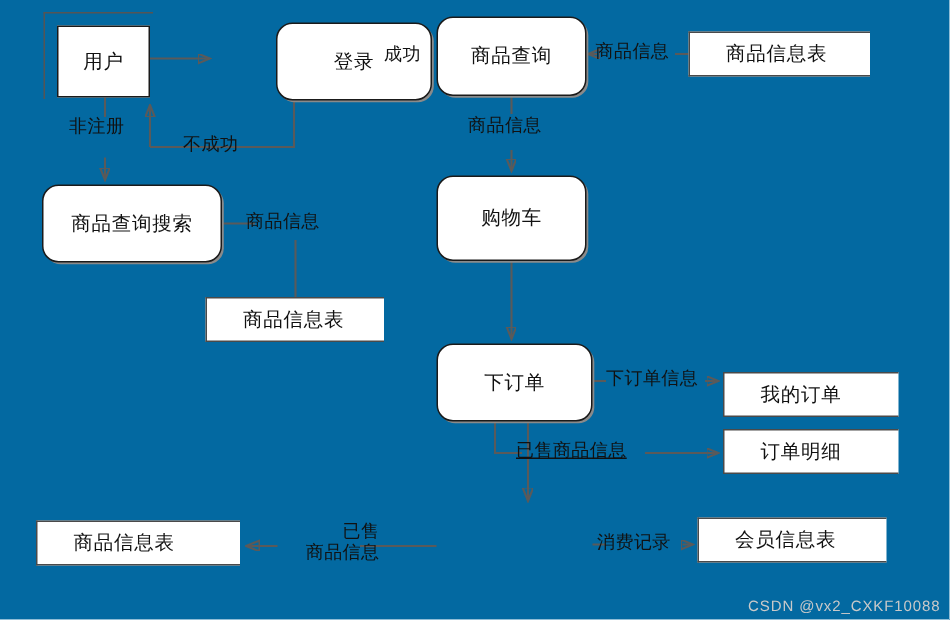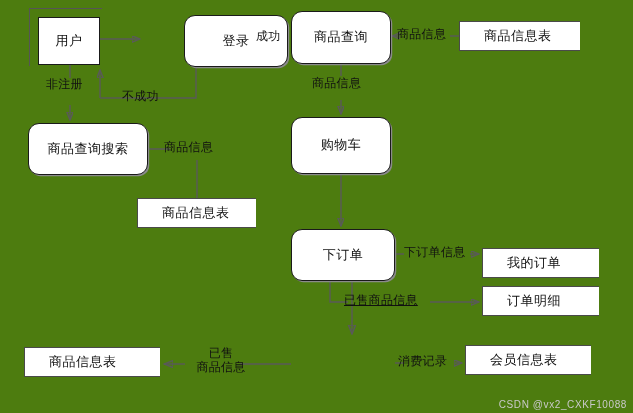--- a/index.html
+++ b/index.html
@@ -7,21 +7,21 @@
     padding: 0;
     background: #ffffff;
   }
   body {
     font-family: "Liberation Serif", "DejaVu Serif", serif;
   }
   #canvas {
     position: relative;
     width: 633px;
     height: 413px;
-    background: #4d7c0f;
+    background: #0369a1;
     overflow: hidden;
   }
   
   .node {
     position: absolute;
     box-sizing: border-box;
     display: flex;
     align-items: center;
     justify-content: center;
     color: #111111;
@@ -63,21 +63,21 @@
   
   .edge-label {
     position: absolute;
     font-size: 12px;
     color: #111111;
     white-space: nowrap;
     background: transparent;
     line-height: 1.15;
     letter-spacing: 0.3px;
   }
-  .edge-label.center { text-align: center; font-family: Liberation Mono, monospace; }
+  .edge-label.center { text-align: right; }
 
   
   #wires {
     position: absolute;
     left: 0; top: 0;
     width: 633px; height: 413px;
     pointer-events: none;
   }
   #wires line, #wires polyline, #wires path {
     stroke: #5a5a5a;

